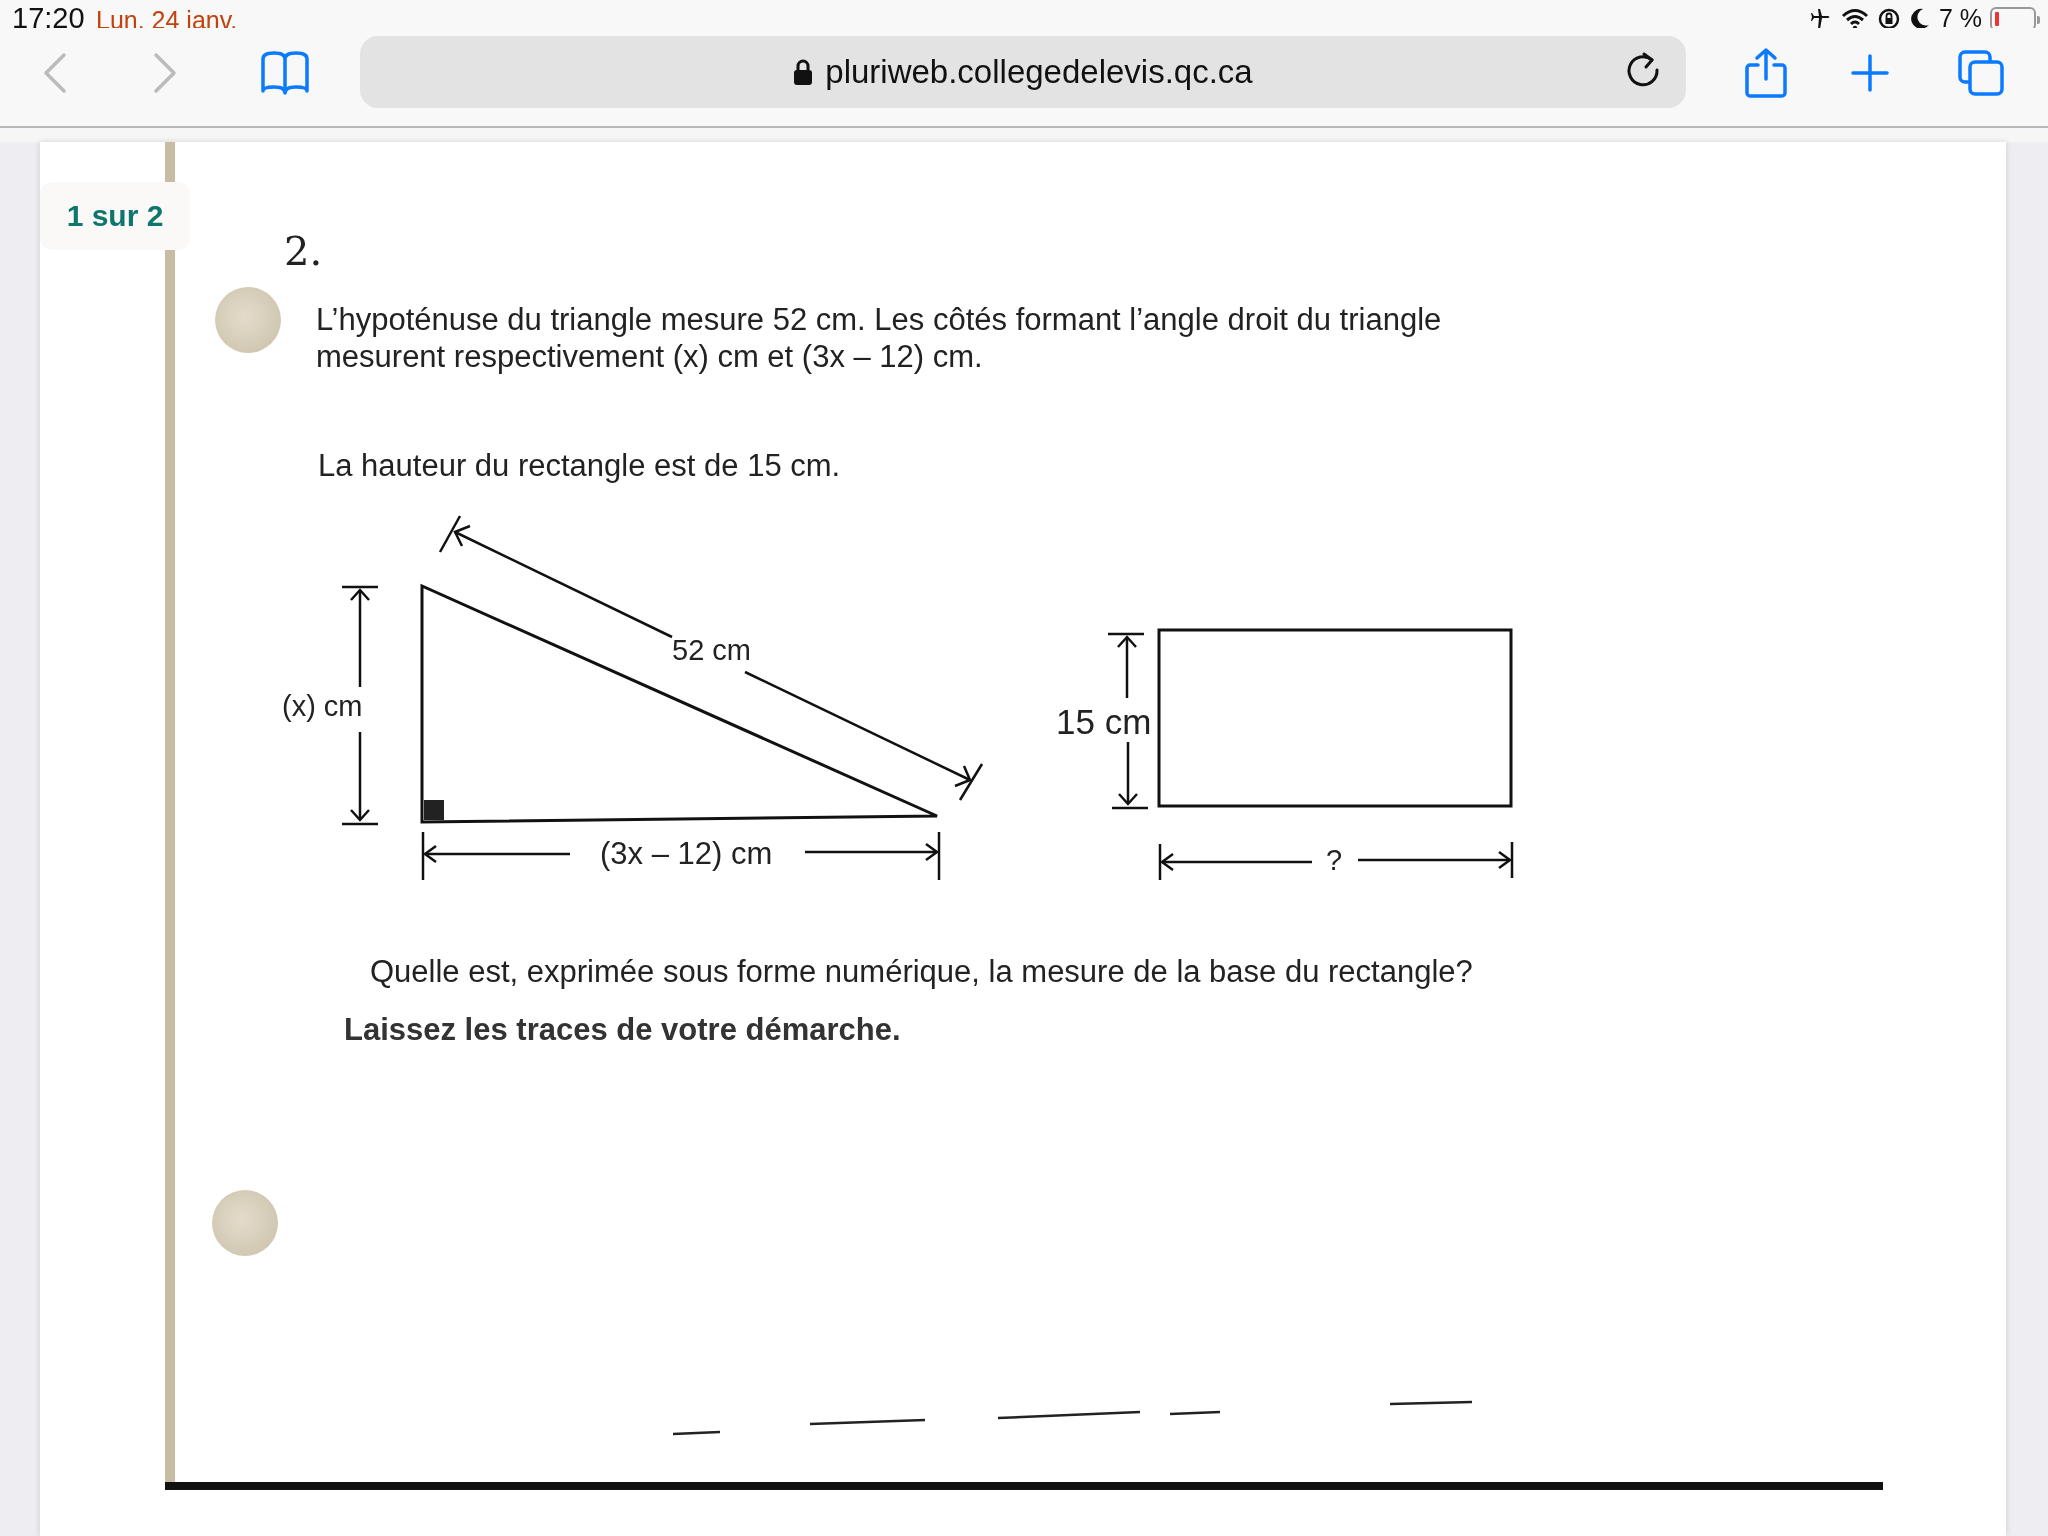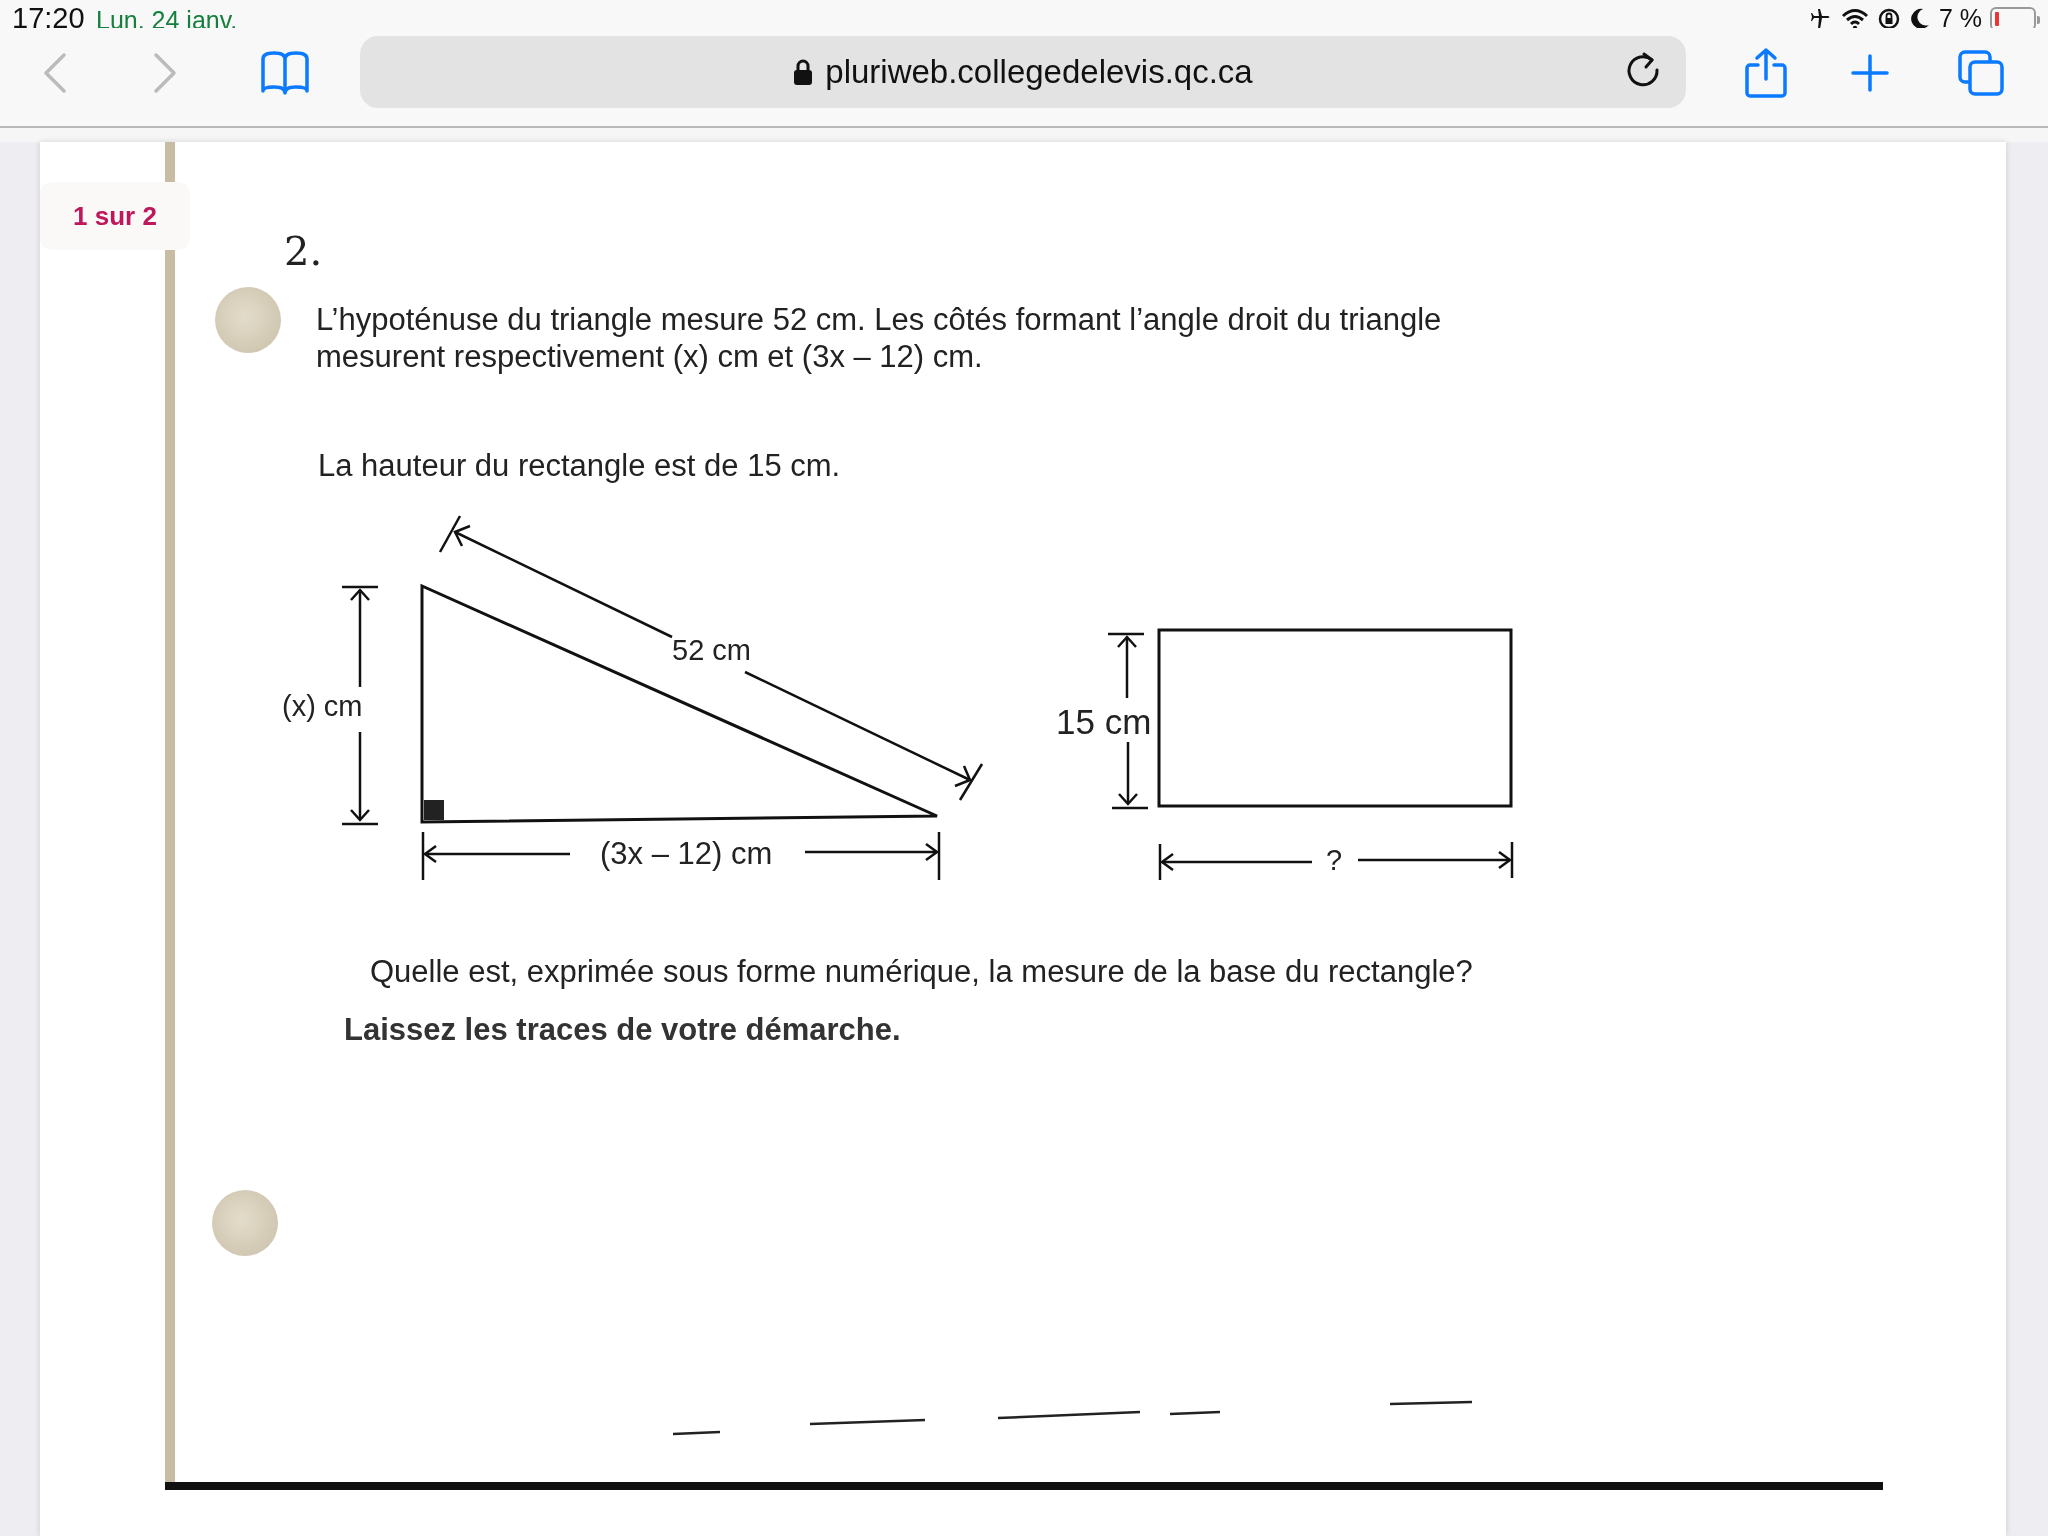--- a/index.html
+++ b/index.html
@@ -1,32 +1,32 @@
 <!DOCTYPE html>
 <html><head>
 <meta charset="utf-8">
 <style>
   * { box-sizing: border-box; margin: 0; padding: 0; }
   html, body { width: 2048px; height: 1536px; overflow: hidden; background: #f6f6f6; font-family: "Liberation Sans", sans-serif; }
   .statusbar { position: absolute; left: 0; top: 0; width: 2048px; height: 40px; background: #f8f8f8; }
   .sb-time { position: absolute; left: 12px; top: 2px; font-size: 29px; color: #111; }
-  .sb-date { position: absolute; left: 96px; top: 6px; font-size: 25px; color: #15803d; }
+  .sb-date { position: absolute; left: 96px; top: 6px; font-size: 25px; color: #c2410c; }
   .sb-right { position: absolute; right: 12px; top: 4px; display: flex; align-items: center; gap: 8px; font-size: 25px; color: #111; }
   .battery { width: 46px; height: 24px; border: 2px solid #999; border-radius: 6px; position: relative; }
   .battery .lvl { position: absolute; left: 3px; top: 3px; width: 4px; height: 14px; background: #e33; border-radius: 1px; }
   .battery::after { content: ""; position: absolute; right: -6px; top: 7px; width: 3px; height: 8px; background: #999; border-radius: 0 2px 2px 0; }
   .toolbar { position: absolute; left: 0; top: 28px; width: 2048px; height: 100px; background: #f8f8f8; border-bottom: 2px solid #b8b8b8; }
   .tb-btn { position: absolute; top: 0; height: 90px; display: flex; align-items: center; justify-content: center; cursor: pointer; }
   .urlbar { position: absolute; left: 360px; top: 8px; width: 1326px; height: 72px; background: #e3e3e3; border-radius: 18px; display: flex; align-items: center; justify-content: center; }
   .url-text { font-size: 33px; color: #111; margin-left: 12px; }
   .reload { position: absolute; right: 20px; top: 14px; width: 44px; height: 44px; cursor: pointer; }
   .viewer { position: absolute; left: 0; top: 142px; width: 2048px; height: 1394px; background: #eeeef2; }
   .page { position: absolute; left: 40px; top: 0; width: 1966px; height: 1394px; background: #fff; box-shadow: 0 0 6px rgba(0,0,0,0.15); }
   .binding { position: absolute; left: 125px; top: 0; width: 10px; height: 1342px; background: #c9bca5; }
-  .page-badge { position: absolute; left: 40px; top: 40px; width: 150px; height: 68px; background: #fbf9f8; border-radius: 12px; display: flex; align-items: center; justify-content: center; font-size: 26px; font-weight: bold; color: #be185d; z-index: 2; }
+  .page-badge { position: absolute; left: 40px; top: 40px; width: 150px; height: 68px; background: #fbf9f8; border-radius: 12px; display: flex; align-items: center; justify-content: center; font-size: 30px; font-weight: bold; color: #0f766e; z-index: 2; }
   .hole { position: absolute; width: 66px; height: 66px; border-radius: 50%; background: radial-gradient(circle at 45% 45%, #e4dccb, #c9bfa8); }
   .doc-text { position: absolute; font-size: 31px; color: #222; white-space: nowrap; }
   .qnum { position: absolute; left: 244px; top: 86px; font-size: 40px; font-family: "DejaVu Serif", serif; color: #222; }
   .footer-bar { position: absolute; left: 125px; top: 1340px; width: 1718px; height: 8px; background: #111; }
 </style>
 </head>
 <body>
 
 <div class="statusbar">
   <span class="sb-time">17:20</span>

